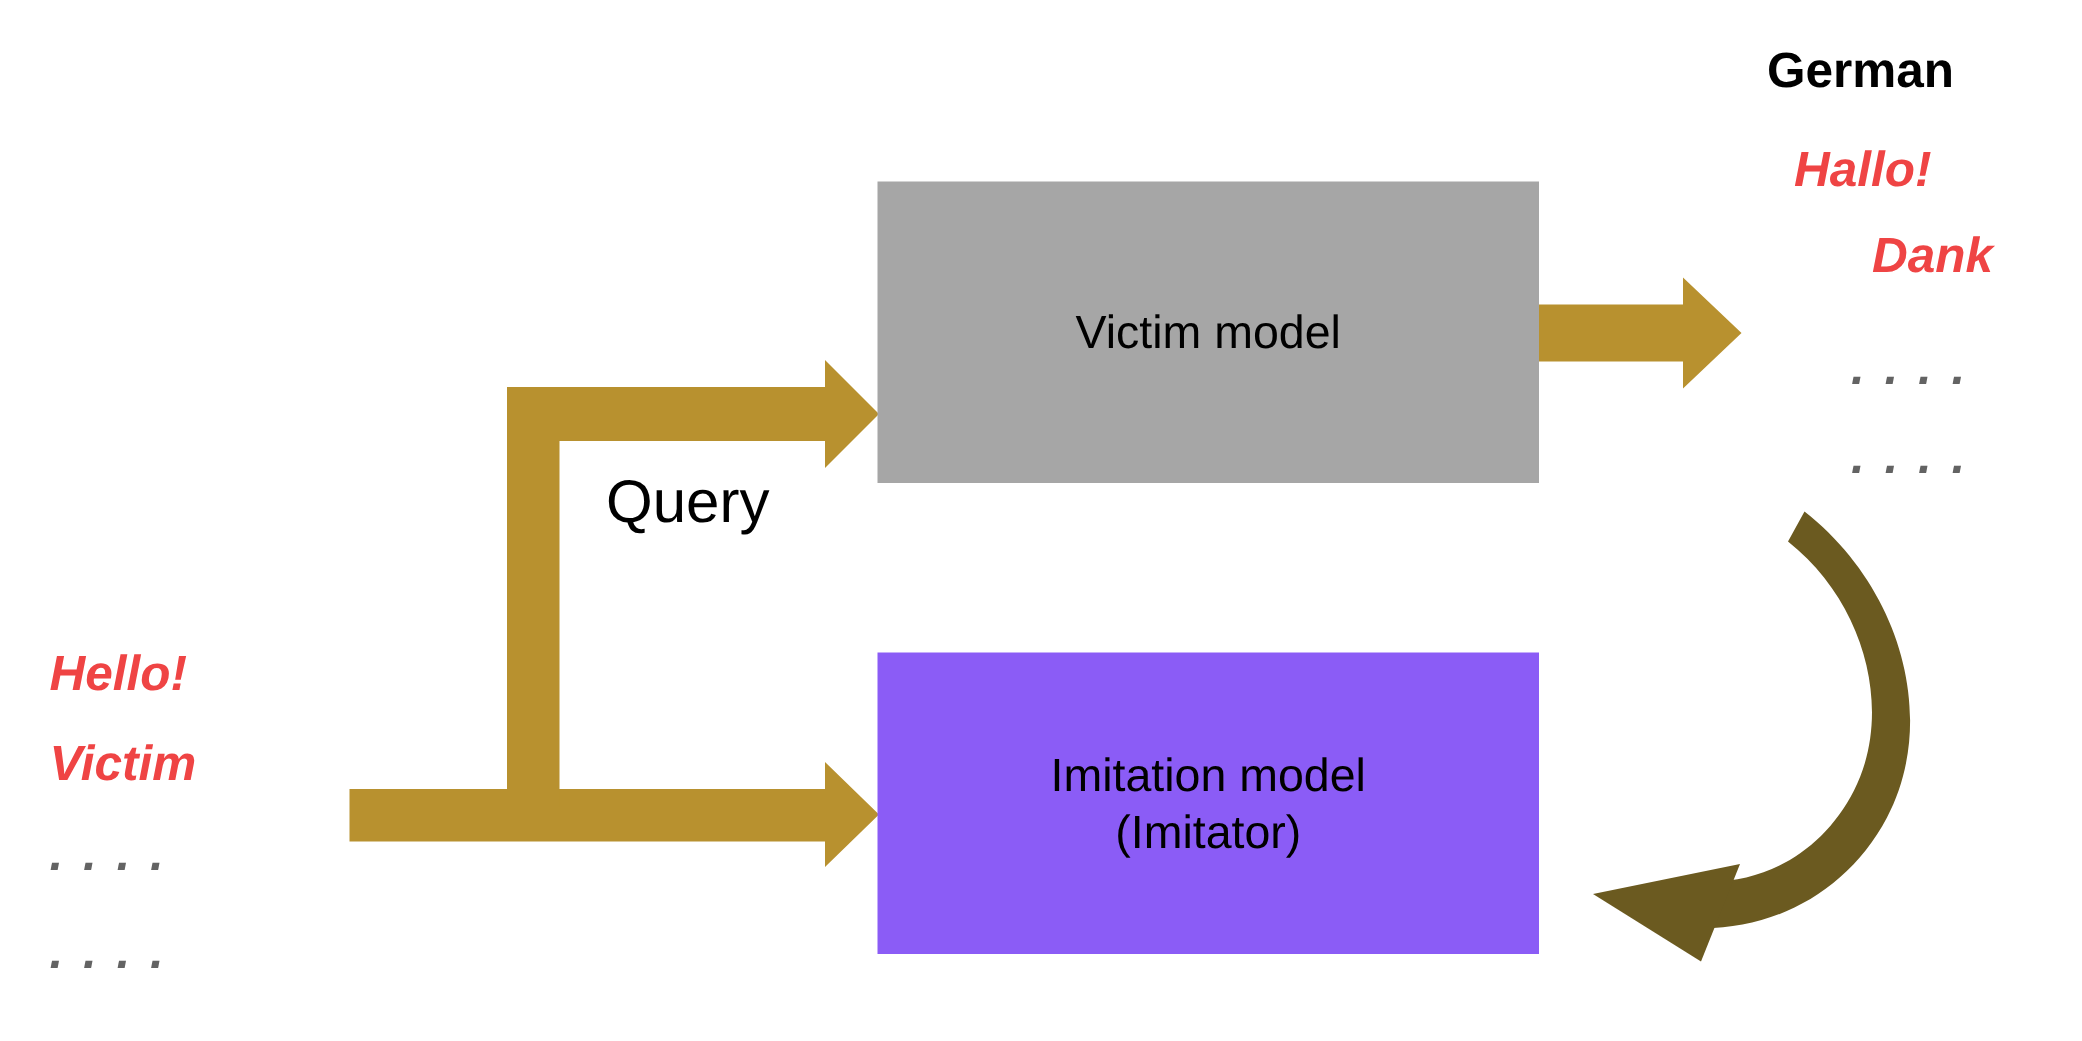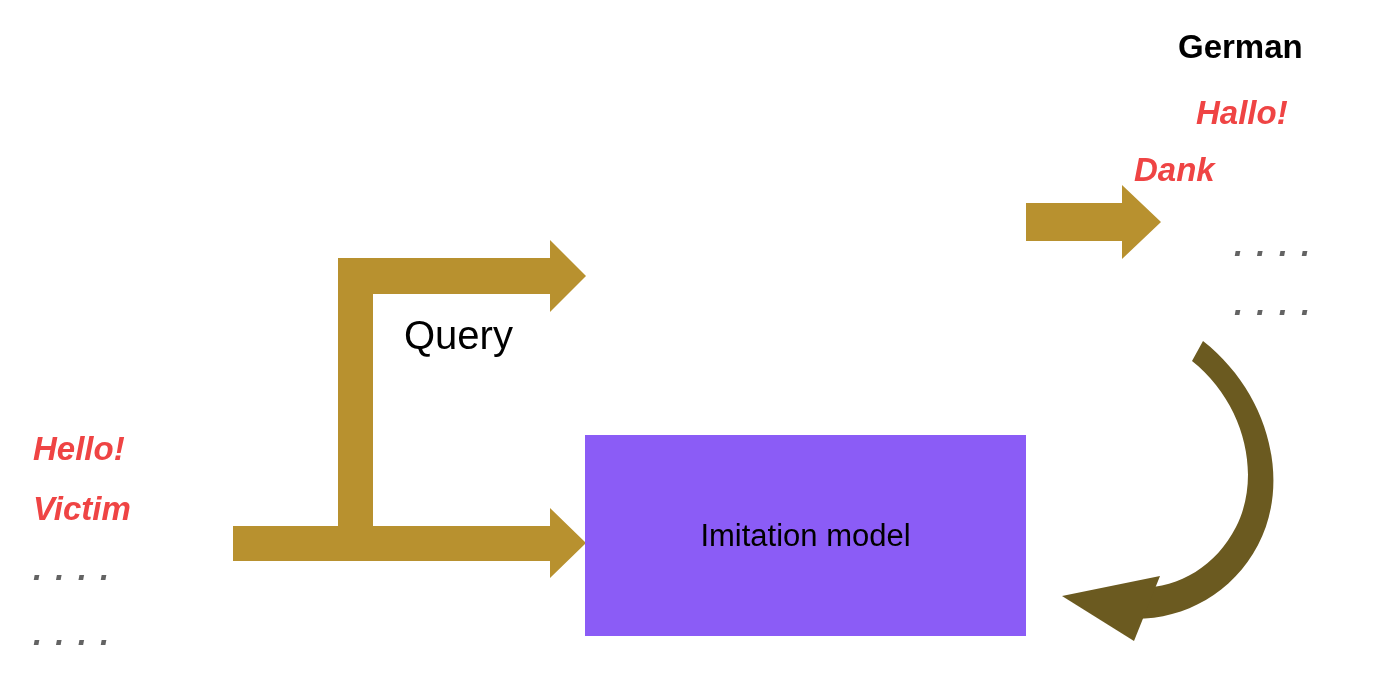--- a/index.html
+++ b/index.html
@@ -138,28 +138,32 @@
   <div class="col-item" style="left:33px; top:492px;">Victim</div>
 
   <div class="col-dots" style="left:33px; top:552px;">. . . .</div>
 
   <div class="col-dots" style="left:33px; top:617px;">. . . .</div>
 
   <div class="col-heading" style="left:1178px; top:30px;">German</div>
 
   <div class="col-item" style="left:1196px; top:96px;">Hallo!</div>
 
-  <div class="col-item" style="left:1134px; top:153px;">Dank</div>
+  <div class="col-item" style="left:1248px; top:153px;">Dank</div>
 
   <div class="col-dots" style="left:1234px; top:228px;">. . . .</div>
 
   <div class="col-dots" style="left:1234px; top:287px;">. . . .</div>
 
+  <div id="victim-box" class="model-box">
+    <span class="box-line">Victim model</span>
+  </div>
 
   <div id="imitation-box" class="model-box">
     <div>
       <span class="box-line">Imitation model</span>
+      <span class="box-line">(Imitator)</span>
     </div>
   </div>
 
   <div id="query-label">Query</div>
 
 </div>
 
 </body></html>

